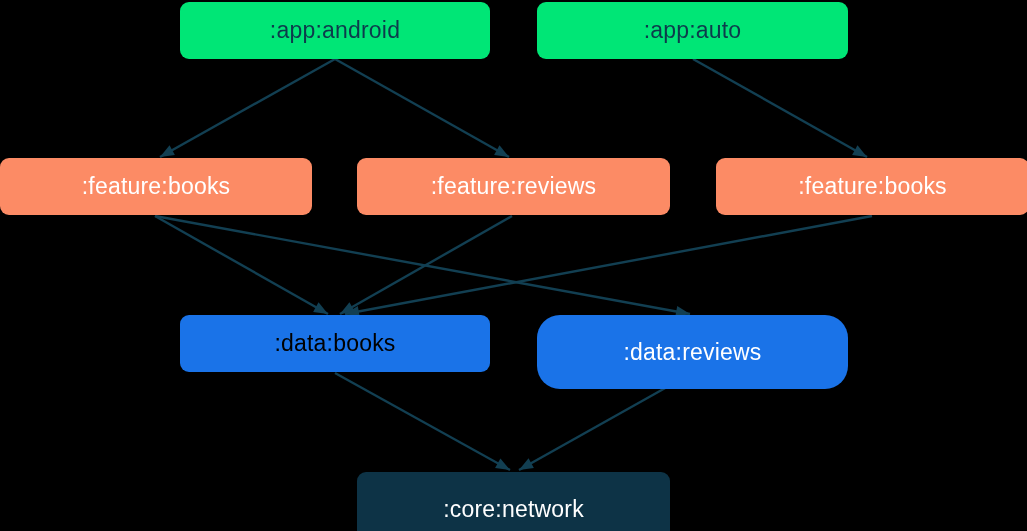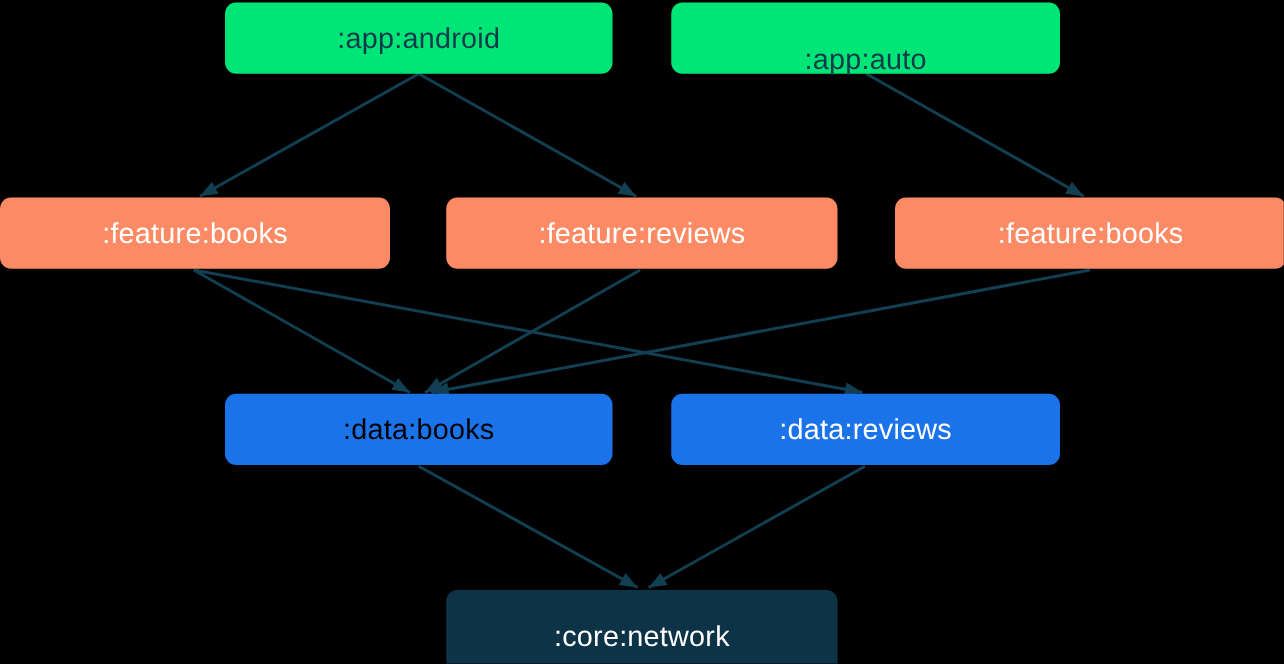--- a/index.html
+++ b/index.html
@@ -84,36 +84,36 @@
       <g>
         <line x1="692" y1="373" x2="519" y2="470" stroke="#123F52" stroke-width="2.4"></line>
         <polygon points="519.00,470.00 528.52,458.36 533.90,467.95" fill="#123F52"></polygon>
       </g>
     </svg>
 
   <div id="node-layer">
       <div class="node" style="left: 180px; top: 2px; width: 310px; height: 57px; background: rgb(0, 230, 118); color: rgb(13, 59, 76);">
         <span class="node-label">:app:android</span>
       </div>
-      <div class="node" style="left: 537px; top: 2px; width: 311px; height: 57px; background: rgb(0, 230, 118); color: rgb(13, 59, 76); align-items: flex-end;">
+      <div class="node" style="left: 537px; top: 2px; width: 311px; height: 57px; background: rgb(0, 230, 118); color: rgb(13, 59, 76);">
         <span class="node-label">:app:auto</span>
       </div>
       <div class="node" style="left: 0px; top: 158px; width: 312px; height: 57px; background: rgb(252, 139, 101); color: rgb(255, 255, 255);">
         <span class="node-label">:feature:books</span>
       </div>
       <div class="node" style="left: 357px; top: 158px; width: 313px; height: 57px; background: rgb(252, 139, 101); color: rgb(255, 255, 255);">
         <span class="node-label">:feature:reviews</span>
       </div>
       <div class="node" style="left: 716px; top: 158px; width: 313px; height: 57px; background: rgb(252, 139, 101); color: rgb(255, 255, 255);">
         <span class="node-label">:feature:books</span>
       </div>
       <div class="node" style="left: 180px; top: 315px; width: 310px; height: 57px; background: rgb(26, 115, 232); color: #000000;">
         <span class="node-label">:data:books</span>
       </div>
-      <div class="node" style="left: 537px; top: 315px; width: 311px; height: 57px; background: rgb(26, 115, 232); color: rgb(255, 255, 255);">
+      <div class="node" style="left: 537px; top: 315px; width: 311px; height: 74px; background: rgb(26, 115, 232); color: rgb(255, 255, 255); border-radius: 23px;">
         <span class="node-label">:data:reviews</span>
       </div>
       <div class="node" style="left: 357px; top: 472px; width: 313px; height: 75px; background: rgb(13, 51, 70); color: rgb(255, 255, 255);">
         <span class="node-label">:core:network</span>
       </div>
     </div>
 
 </div>
 
 </body></html>

